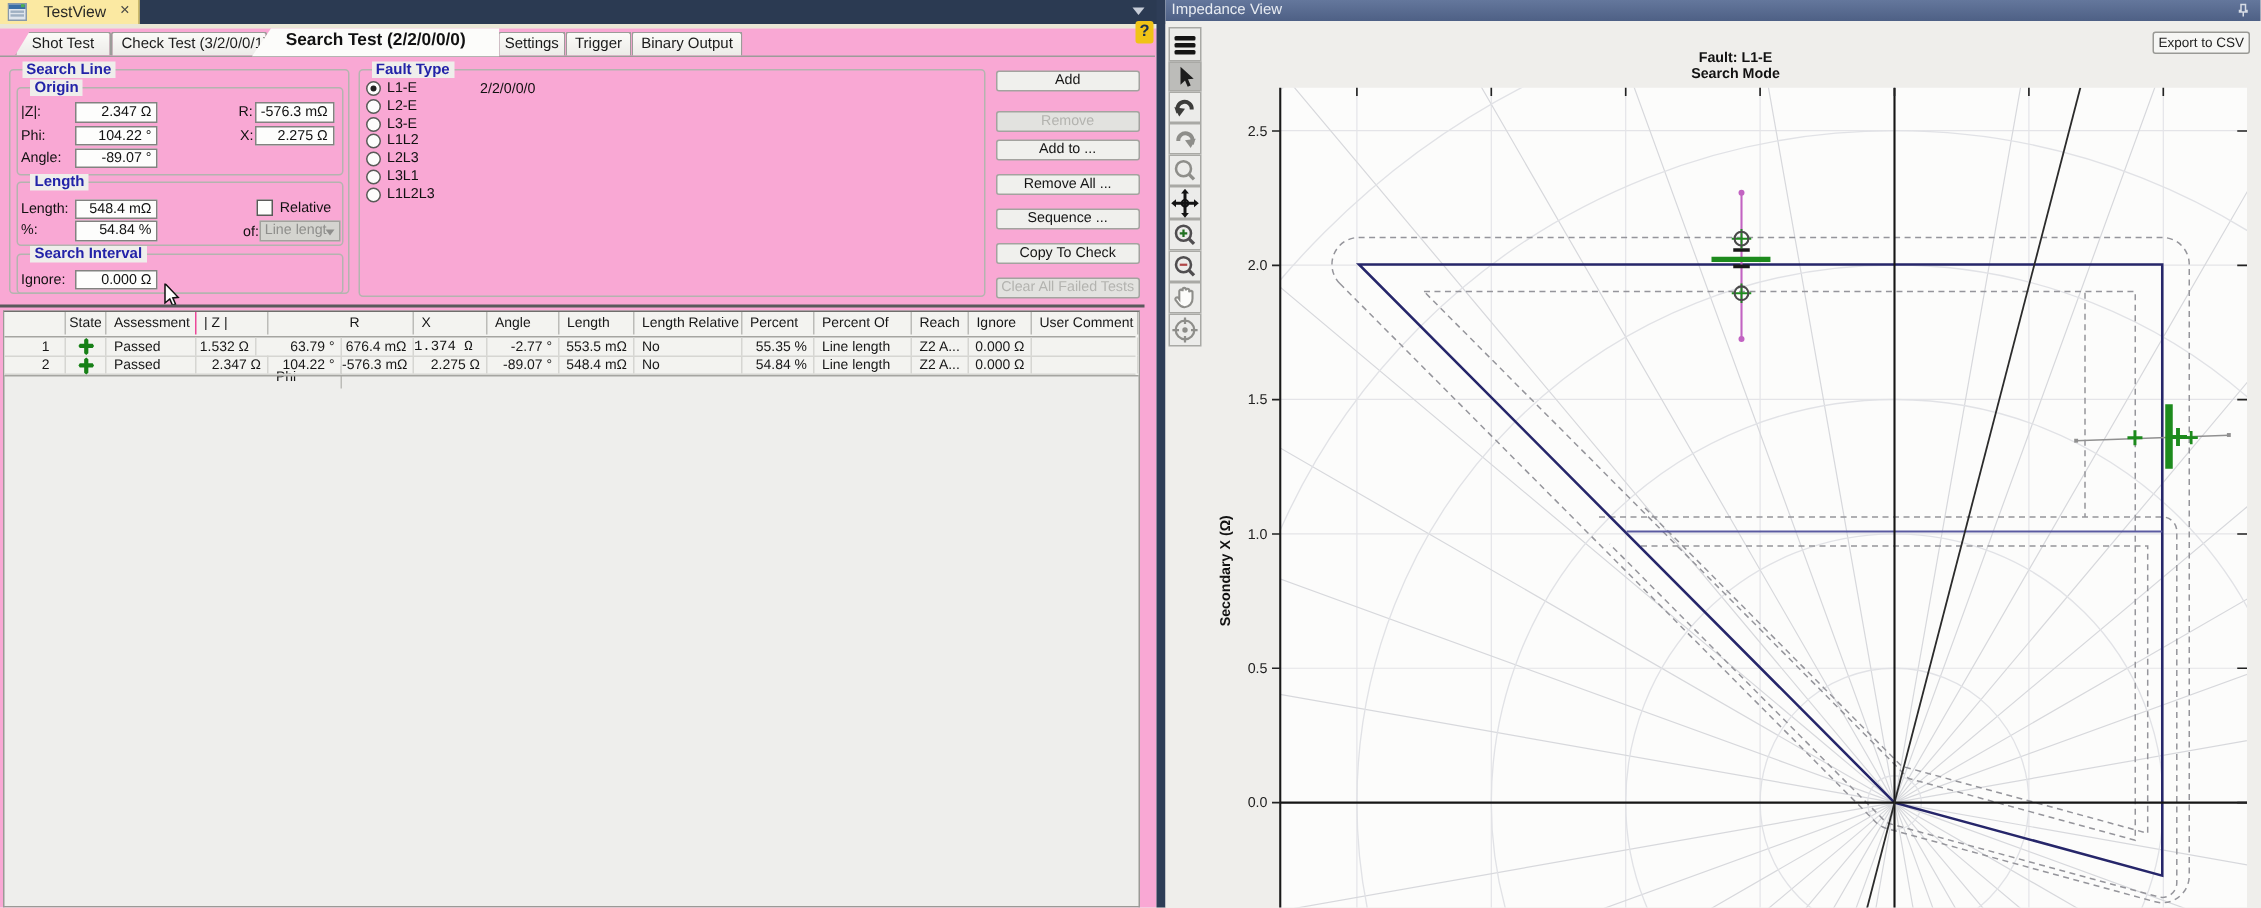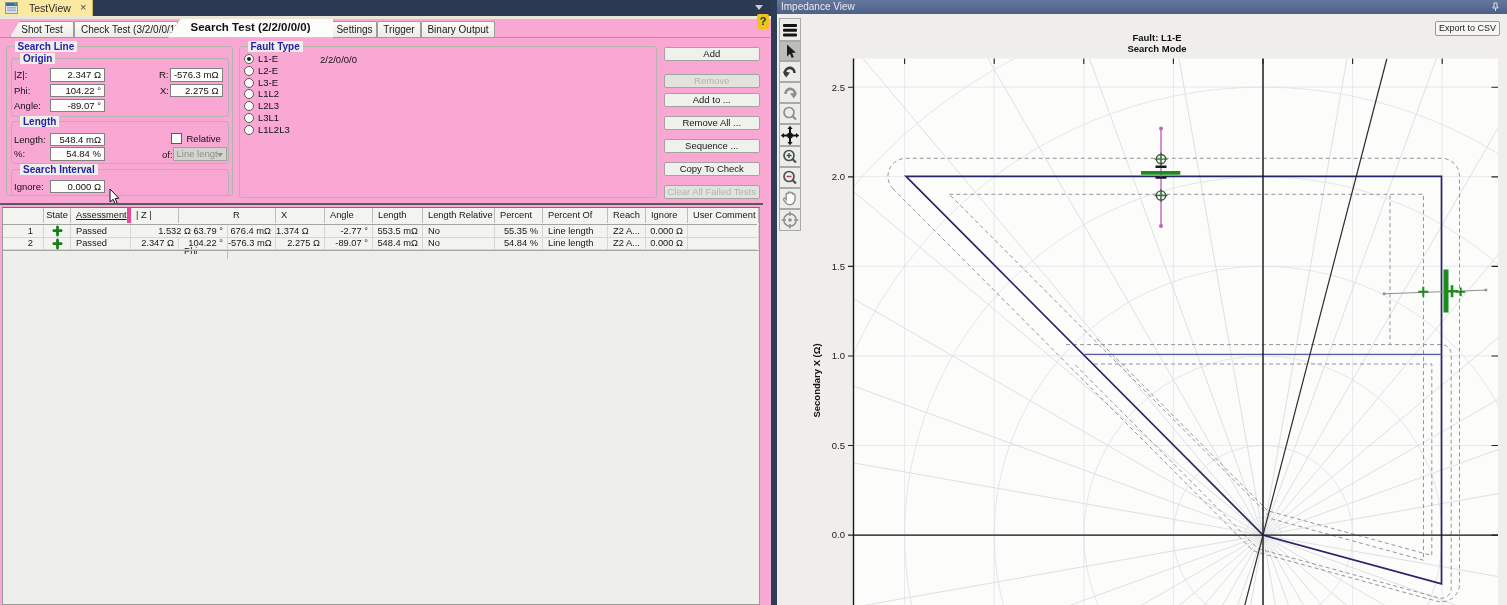--- a/index.html
+++ b/index.html
@@ -115,45 +115,45 @@
     <svg class="a" style="left:108px;top:151px;" width="12" height="18" viewBox="0 0 12 18">
         <path d="M2,0 L2,13 L5.2,10.3 L7,14.6 L9,13.7 L7.2,9.6 L10.8,9.2 Z" fill="#fdfdfc" stroke="#111" stroke-width="1"></path>
       </svg>
   </div>
 
   <div class="a" style="left:0;top:184.5px;width:763px;height:2px;background:#59595b;"></div>
   <div class="a" style="left:2px;top:188px;width:758px;height:398px;background:#eeeeec;border:1px solid #9a9a96;border-top:1px solid #6f6f6c;">
     <div class="a" style="left:0;top:0;width:756px;height:42.5px;background:#f3f3f0;">
         <div class="th" style="left:3px;top:0.5px;width:38px;height:15px;padding-left:5px;border-right:1px solid #bcbcb8;"></div>
         <div class="th" style="left:41px;top:0.5px;width:27px;height:15px;text-align:center;border-right:1px solid #bcbcb8;">State</div>
-        <div class="th" style="left:68px;top:0.5px;width:60px;height:15px;padding-left:5px;border-right:4px solid #ec4899;text-decoration:underline;">Assessment</div>
+        <div class="th" style="left:68px;top:0.5px;width:60px;height:15px;padding-left:5px;border-right:1px solid #ec4899;">Assessment</div>
         <div class="th" style="left:128px;top:0.5px;width:48px;height:15px;padding-left:5px;border-right:1px solid #bcbcb8;">| Z |</div>
         <div class="th" style="left:176px;top:0.5px;width:49px;height:15px;padding-left:5px;border-right:1px solid #bcbcb8;margin-top:36px;">Phi</div>
         <div class="th" style="left:225px;top:0.5px;width:48px;height:15px;padding-left:5px;border-right:1px solid #bcbcb8;">R</div>
         <div class="th" style="left:273px;top:0.5px;width:49px;height:15px;padding-left:5px;border-right:1px solid #bcbcb8;">X</div>
         <div class="th" style="left:322px;top:0.5px;width:48px;height:15px;padding-left:5px;border-right:1px solid #bcbcb8;">Angle</div>
         <div class="th" style="left:370px;top:0.5px;width:50px;height:15px;padding-left:5px;border-right:1px solid #bcbcb8;">Length</div>
         <div class="th" style="left:420px;top:0.5px;width:72px;height:15px;padding-left:5px;border-right:1px solid #bcbcb8;">Length Relative</div>
         <div class="th" style="left:492px;top:0.5px;width:48px;height:15px;padding-left:5px;border-right:1px solid #bcbcb8;">Percent</div>
         <div class="th" style="left:540px;top:0.5px;width:65px;height:15px;padding-left:5px;border-right:1px solid #bcbcb8;">Percent Of</div>
         <div class="th" style="left:605px;top:0.5px;width:38px;height:15px;padding-left:5px;border-right:1px solid #bcbcb8;">Reach</div>
         <div class="th" style="left:643px;top:0.5px;width:42px;height:15px;padding-left:5px;border-right:1px solid #bcbcb8;">Ignore</div>
         <div class="th" style="left:685px;top:0.5px;width:71px;height:15px;padding-left:5px;border-right:1px solid #bcbcb8;">User Comment</div>
         <div class="a" style="left:0;top:16px;width:754px;height:1px;background:#a5a5a1;"></div>
         <div class="a" style="left:0;top:29.4px;width:754px;height:1px;background:#d6d6d2;"></div>
         <div class="td" style="left:3px;top:17.0px;width:38px;height:12.4px;text-align:right;padding-right:10px;border-right:1px solid #d6d6d2;">1</div>
         <svg class="a" style="left:49px;top:17.6px;" width="11" height="12" viewBox="0 0 11 12">
           <path d="M5.5,0.3 L6.9,1.5 L6.9,4.2 L9.8,4.2 L10.7,5.6 L9.8,7.0 L6.9,7.0 L6.9,10.5 L5.5,11.7 L4.1,10.5 L4.1,7.0 L1.2,7.0 L0.3,5.6 L1.2,4.2 L4.1,4.2 L4.1,1.5 Z" fill="#178017"></path>
         </svg>
         <div class="a" style="left:67px;top:17.0px;width:1px;height:12.4px;background:#d6d6d2;"></div>
         <div class="td" style="left:68px;top:17.0px;width:60px;height:12.4px;padding-left:5px;border-right:1px solid #d6d6d2;">Passed</div>
-        <div class="td" style="left:145px;top:17.0px;width:48px;height:12.4px;text-align:right;padding-right:4px;border-right:1px solid #d6d6d2;">1.532 Ω</div>
+        <div class="td" style="left:120px;top:17.0px;width:48px;height:12.4px;text-align:right;padding-right:4px;border-right:1px solid #d6d6d2;">1.532 Ω</div>
         <div class="td" style="left:176px;top:17.0px;width:49px;height:12.4px;text-align:right;padding-right:4px;border-right:1px solid #d6d6d2;">63.79 °</div>
         <div class="td" style="left:225px;top:17.0px;width:48px;height:12.4px;text-align:right;padding-right:4px;border-right:1px solid #d6d6d2;">676.4 mΩ</div>
-        <div class="td" style="left:273px;top:17.0px;width:49px;height:12.4px;text-align:left;padding-right:18px;border-right:1px solid #d6d6d2;">1.374 Ω</div>
+        <div class="td" style="left:273px;top:17.0px;width:49px;height:12.4px;text-align:left;padding-right:18px;border-right:1px solid #d6d6d2;font-family:Liberation Mono, monospace;">1.374 Ω</div>
         <div class="td" style="left:322px;top:17.0px;width:48px;height:12.4px;text-align:right;padding-right:4px;border-right:1px solid #d6d6d2;">-2.77 °</div>
         <div class="td" style="left:370px;top:17.0px;width:50px;height:12.4px;text-align:right;padding-right:4px;border-right:1px solid #d6d6d2;">553.5 mΩ</div>
         <div class="td" style="left:420px;top:17.0px;width:72px;height:12.4px;padding-left:5px;border-right:1px solid #d6d6d2;">No</div>
         <div class="td" style="left:492px;top:17.0px;width:48px;height:12.4px;text-align:right;padding-right:4px;border-right:1px solid #d6d6d2;">55.35 %</div>
         <div class="td" style="left:540px;top:17.0px;width:65px;height:12.4px;padding-left:5px;border-right:1px solid #d6d6d2;">Line length</div>
         <div class="td" style="left:605px;top:17.0px;width:38px;height:12.4px;padding-left:5px;border-right:1px solid #d6d6d2;">Z2 A...</div>
         <div class="td" style="left:643px;top:17.0px;width:42px;height:12.4px;text-align:right;padding-right:4px;border-right:1px solid #d6d6d2;">0.000 Ω</div>
         <div class="td" style="left:685px;top:17.0px;width:71px;height:12.4px;padding-left:5px;border-right:1px solid #d6d6d2;"></div>
         <div class="a" style="left:0;top:41.8px;width:754px;height:1px;background:#d6d6d2;"></div>
         <div class="td" style="left:3px;top:29.4px;width:38px;height:12.4px;text-align:right;padding-right:10px;border-right:1px solid #d6d6d2;">2</div>

